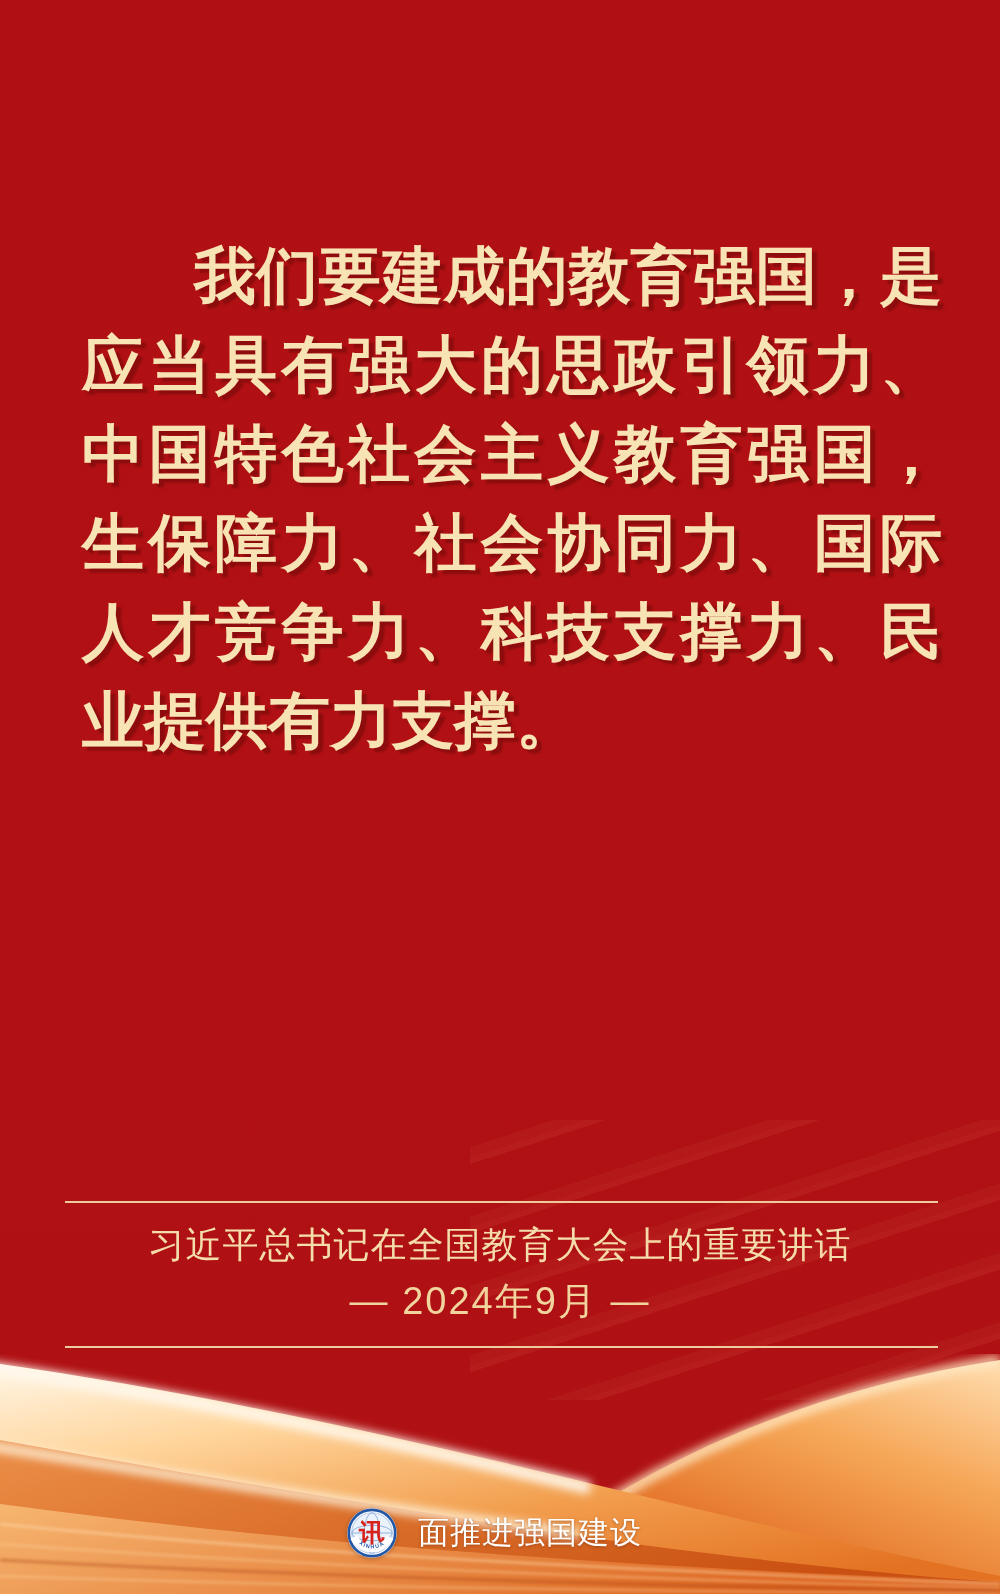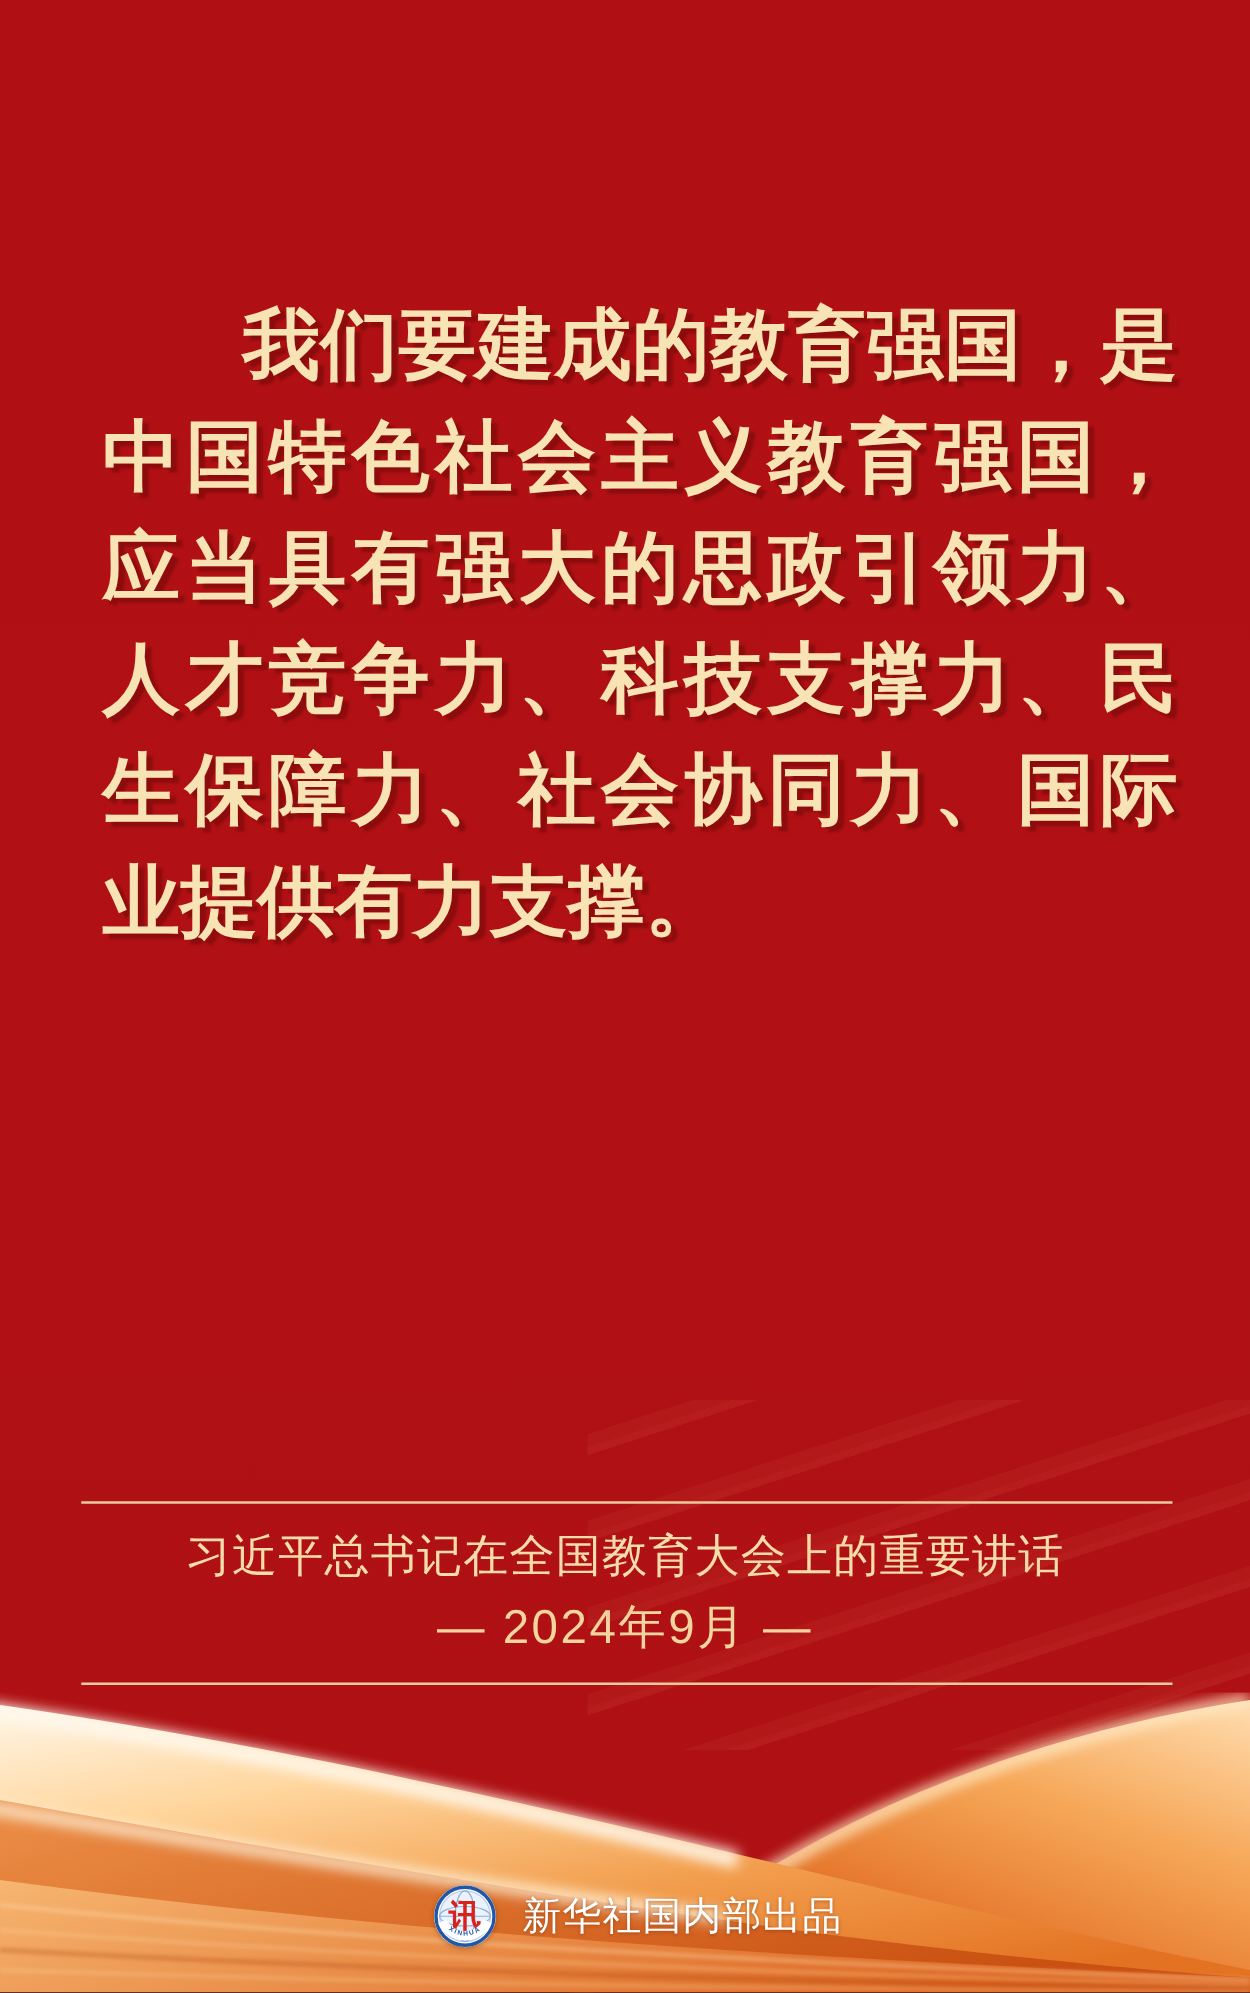--- a/index.html
+++ b/index.html
@@ -63,24 +63,24 @@
     text-shadow:0 1px 3px rgba(120,50,15,.55);white-space:nowrap;
   }
 </style>
 </head>
 <body>
 
 <div class="poster">
 
   <div class="quote">
     <div class="qline first">我们要建成的教育强国，是</div>
+    <div class="qline">应当具有强大的思政引领力、</div>
     <div class="qline">中国特色社会主义教育强国，</div>
-    <div class="qline">应当具有强大的思政引领力、</div>
+    <div class="qline">生保障力、社会协同力、国际</div>
     <div class="qline">人才竞争力、科技支撑力、民</div>
-    <div class="qline">生保障力、社会协同力、国际</div>
     <div class="qline last">业提供有力支撑。</div>
   </div>
 
   <div class="divider top"></div>
   <div class="attr-title">习近平总书记在全国教育大会上的重要讲话</div>
   <div class="attr-date">— 2024年9月 —</div>
   <div class="divider bottom"></div>
 
   <div class="streaks"></div>
 
@@ -140,16 +140,16 @@
         <ellipse cx="25" cy="25" rx="19.5" ry="7.5"></ellipse>
         <ellipse cx="25" cy="25" rx="7.5" ry="19.5"></ellipse>
         <path d="M5.5,25 H44.5"></path>
       </g>
       <text x="25" y="33.5" font-size="25" font-weight="bold" fill="#d8231d" text-anchor="middle" font-family="DejaVu Serif, serif">讯</text>
       <path id="xarc" d="M7.5,29 A19.5,19.5 0 0 0 42.5,29" fill="none" stroke="#ffffff" stroke-width="7"></path>
       <text font-size="5.2" fill="#2257a8" font-weight="bold" letter-spacing="1.2" font-family="Liberation Sans, sans-serif">
         <textPath href="#xarc" startOffset="50%" text-anchor="middle">XINHUA</textPath>
       </text>
     </svg>
-    <div class="publisher">新华社国内部出品</div>
+    <div class="publisher">面推进强国建设</div>
   </div>
 
 </div>
 
 </body></html>

